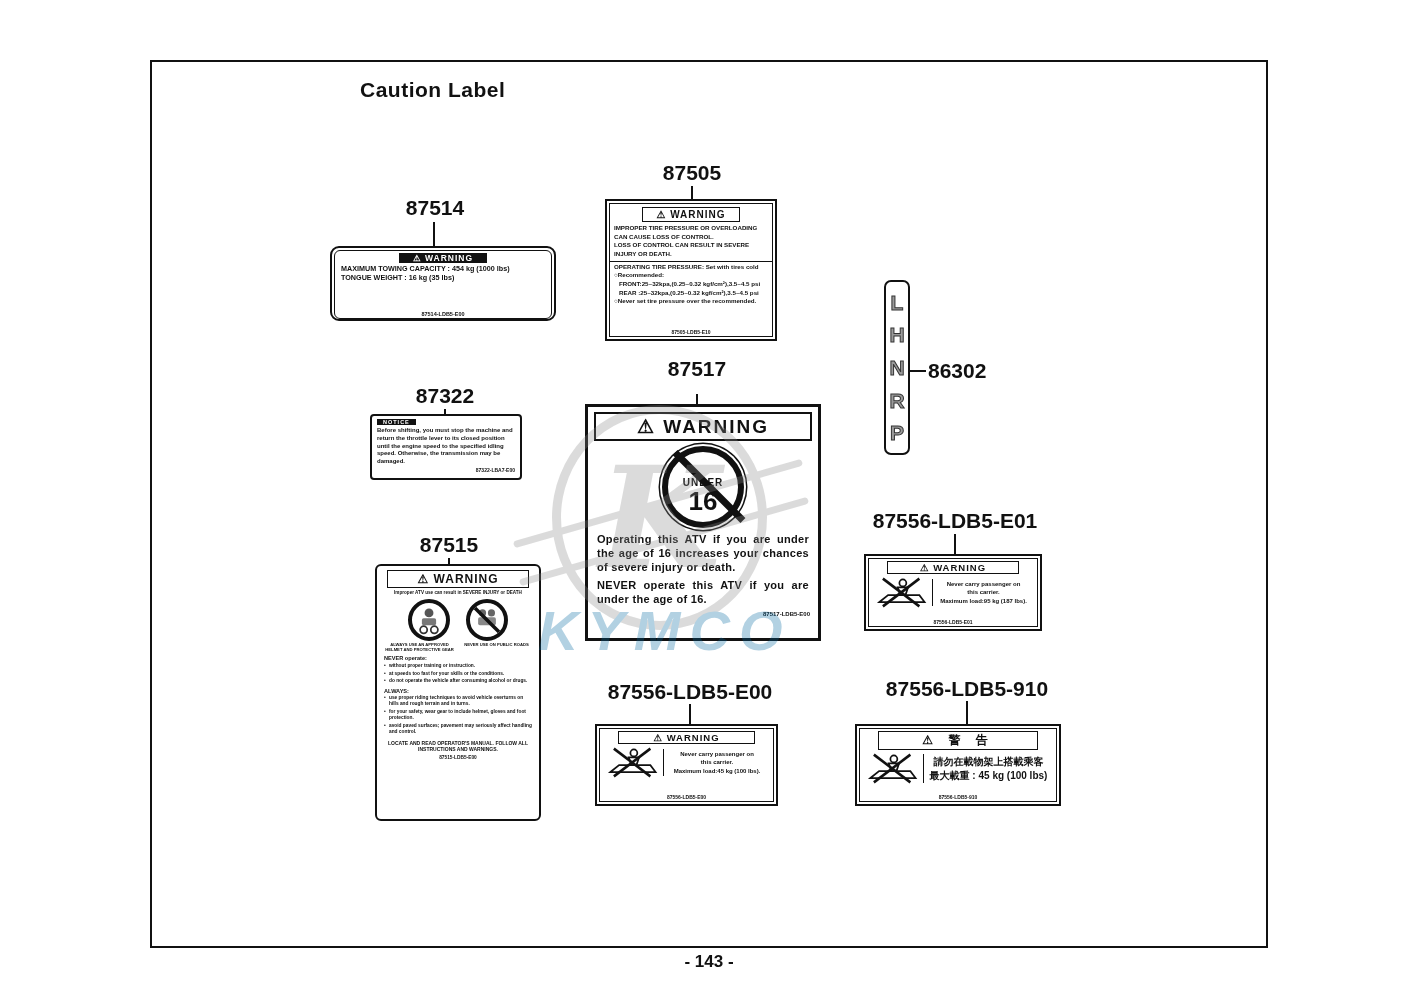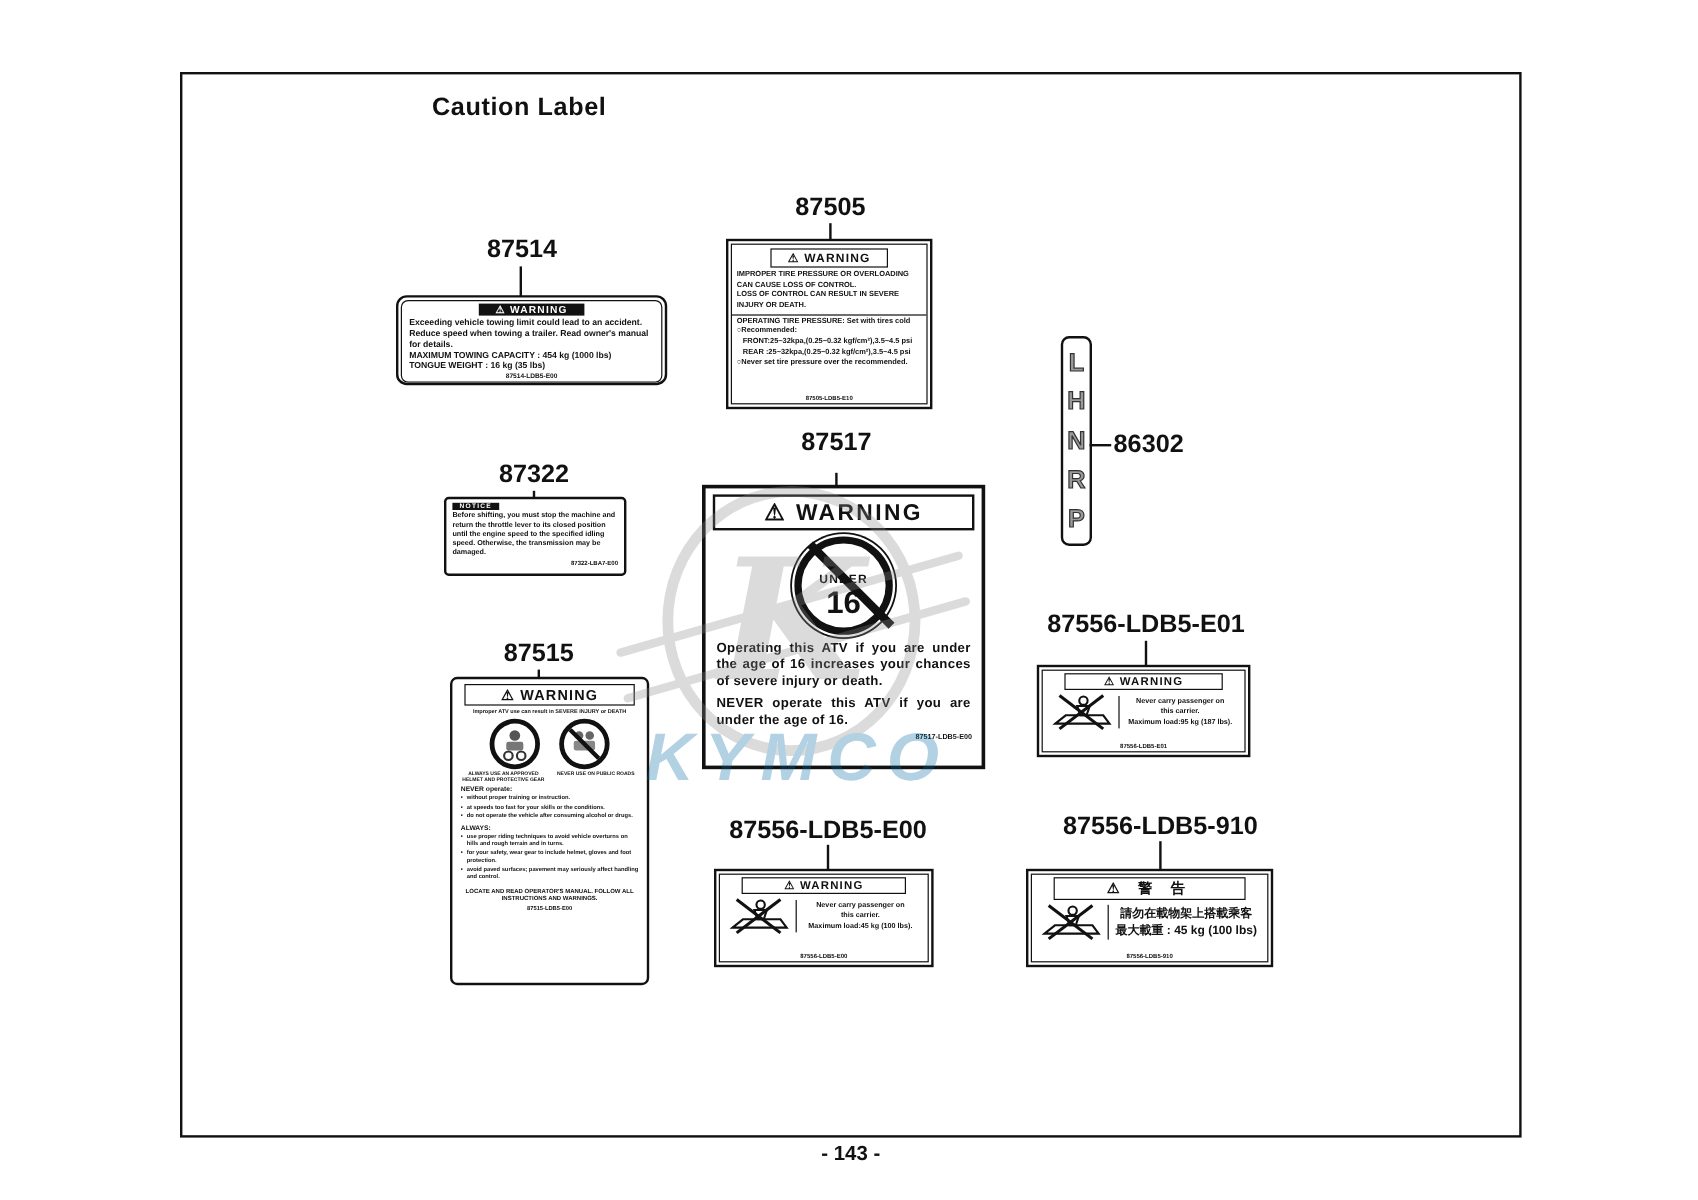--- a/index.html
+++ b/index.html
@@ -137,21 +137,20 @@
   <div class="leader-v" style="left:954px; top:534px; height:21px;"></div>
   <div class="leader-v" style="left:689px; top:704px; height:21px;"></div>
   <div class="leader-v" style="left:966px; top:701px; height:24px;"></div>
 
   <div class="decal d87514">
     <div class="inner">
       <div class="strip-dark">
         <span>⚠</span>
         <span>WARNING</span>
       </div>
-      <div class="body">Exceeding vehicle towing limit could lead to an accident. Reduce speed when towing a trailer. Read owner's manual for details.</div>
       <div class="spec">MAXIMUM TOWING CAPACITY : 454 kg (1000 lbs)</div>
       <div class="spec">TONGUE WEIGHT : 16 kg (35 lbs)</div>
       <div class="code">87514-LDB5-E00</div>
     </div>
   </div>
 
   <div class="decal d87505">
     <div class="inner">
       <div class="strip-box">
         <span>⚠</span>

